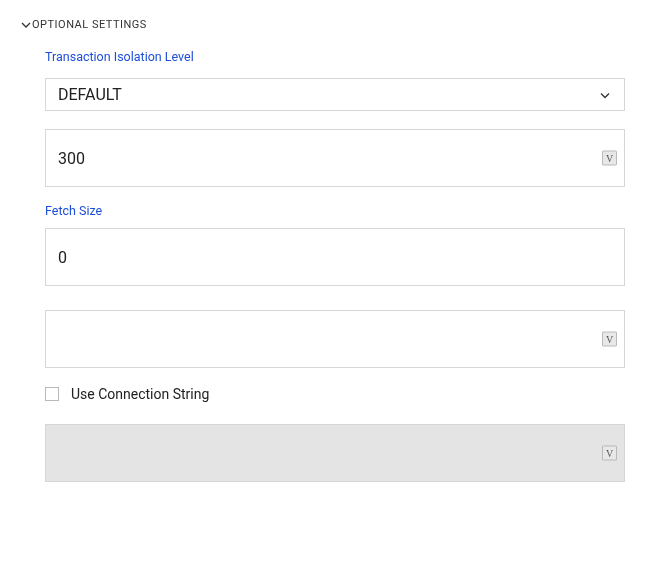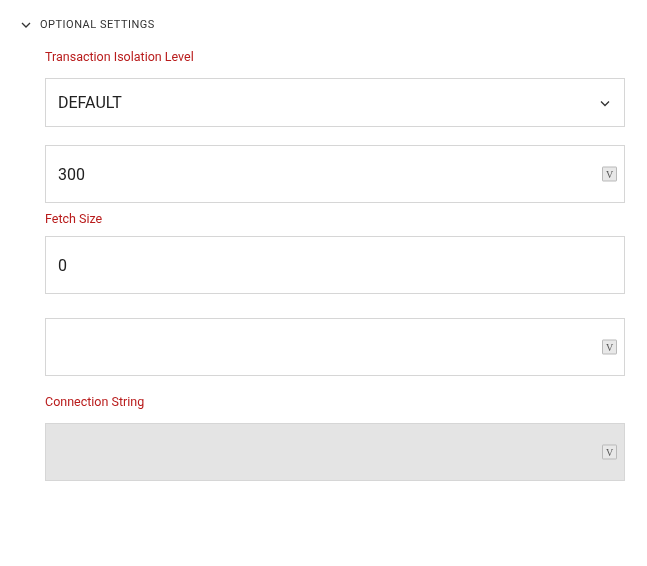--- a/index.html
+++ b/index.html
@@ -1,36 +1,36 @@
 <!DOCTYPE html>
 <html><head>
   <meta charset="utf-8">
   <style>
     * { box-sizing: border-box; margin: 0; padding: 0; font-family: -apple-system, BlinkMacSystemFont, "Segoe UI", Roboto, Arial, sans-serif; }
     body { background: #fff; width: 647px; height: 566px; overflow: hidden; }
     .container { padding: 18px 20px; }
-    .section-header { display: flex; align-items: center; gap: 8px; cursor: pointer; margin-bottom: 18px; }
+    .section-header { display: flex; align-items: center; cursor: pointer; margin-bottom: 18px; }
     .chevron { width: 12px; height: 12px; display: flex; align-items: center; justify-content: center; }
     .chevron svg { display: block; }
     .section-title { font-size: 11px; letter-spacing: 0.5px; color: #333; font-weight: 400; }
     .fields { padding-left: 25px; padding-right: 2px; }
-    .label { font-size: 12.5px; color: #b91c1c; margin-bottom: 14px; display: block; }
+    .label { font-size: 12.5px; color: #1d4ed8; margin-bottom: 14px; display: block; }
     .field-group { margin-bottom: 18px; }
     .field-group.tight { margin-bottom: 0; }
-    .select { position: relative; width: 100%; height: 49px; border: 1px solid #d6d6d6; display: flex; align-items: center; padding: 0 12px; cursor: pointer; background: #fff; }
+    .select { position: relative; width: 100%; height: 33px; border: 1px solid #d6d6d6; display: flex; align-items: center; padding: 0 12px; cursor: pointer; background: #fff; }
     .select-value { font-size: 16px; color: #212121; font-weight: 400; }
     .select-caret { position: absolute; right: 14px; top: 50%; transform: translateY(-50%); }
     .input-wrap { position: relative; width: 100%; }
     .text-input { width: 100%; height: 58px; border: 1px solid #d6d6d6; padding: 0 12px; font-size: 16px; color: #212121; background: #fff; outline: none; }
     .text-input.disabled { background: #e4e4e4; color: #666; }
     .v-badge { position: absolute; right: 8px; top: 50%; transform: translateY(-50%); width: 15px; height: 15px; border: 1px solid #b9b9b9; background: #e8e8e8; border-radius: 1px; display: flex; align-items: center; justify-content: center; font-size: 10px; color: #555; font-family: serif; line-height: 1; cursor: pointer; }
     .checkbox-row { display: flex; align-items: center; gap: 12px; margin-bottom: 22px; }
     .checkbox { width: 14px; height: 14px; border: 1px solid #b9b9b9; background: #fff; cursor: pointer; }
     .checkbox-label { font-size: 14px; color: #212121; }
-    .label-sm-top { margin-top: 8px; }
+    .label-sm-top { margin-top: 16px; }
   </style>
 </head>
 <body>
 
 <div class="container">
   <div class="section-header">
     <span class="chevron">
       <svg width="10" height="10" viewBox="0 0 10 10">
           <path d="M1 3 L5 7 L9 3" stroke="#333" stroke-width="1.3" fill="none"></path>
         </svg>
@@ -66,23 +66,26 @@
       </div>
     </div>
 
     <div class="field-group" style="margin-top:24px;">
       <div class="input-wrap">
         <input type="text" class="text-input" value="" style="">
         <span class="v-badge">V</span>
       </div>
     </div>
 
+    <div class="checkbox-row">
+      <span class="checkbox"></span>
+      <span class="checkbox-label">Use Connection String</span>
+    </div>
 
     <div class="field-group">
-      <span class="label">Connection String</span>
       <div class="input-wrap">
         <input type="text" class="text-input disabled" disabled="" value="" style="">
         <span class="v-badge">V</span>
       </div>
     </div>
 
   </div>
 </div>
 
 </body></html>

